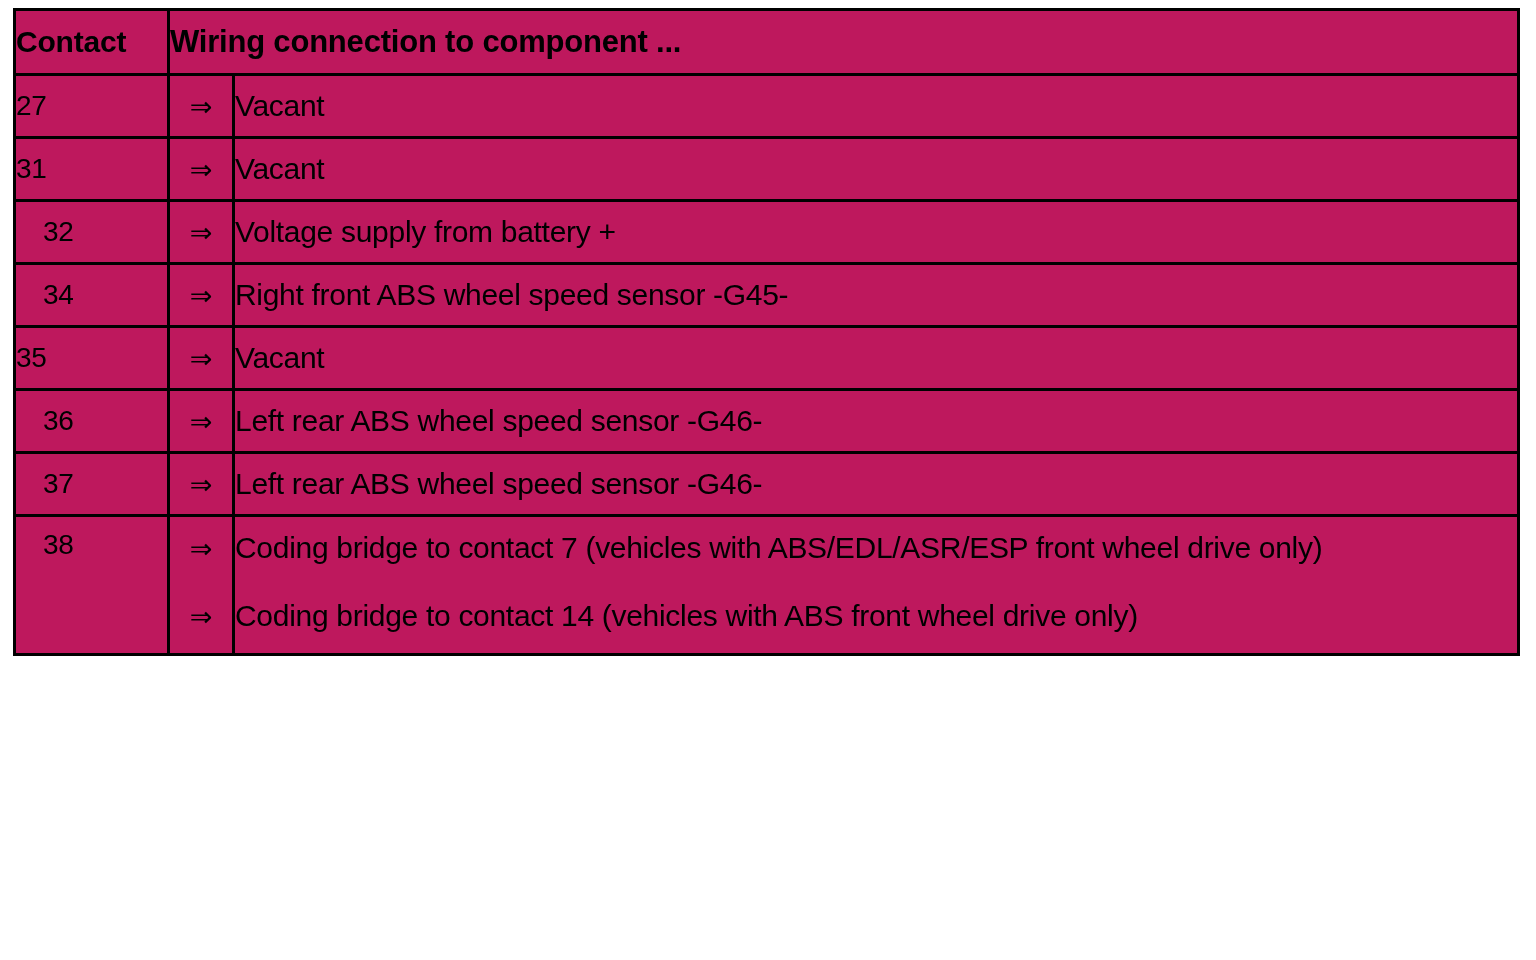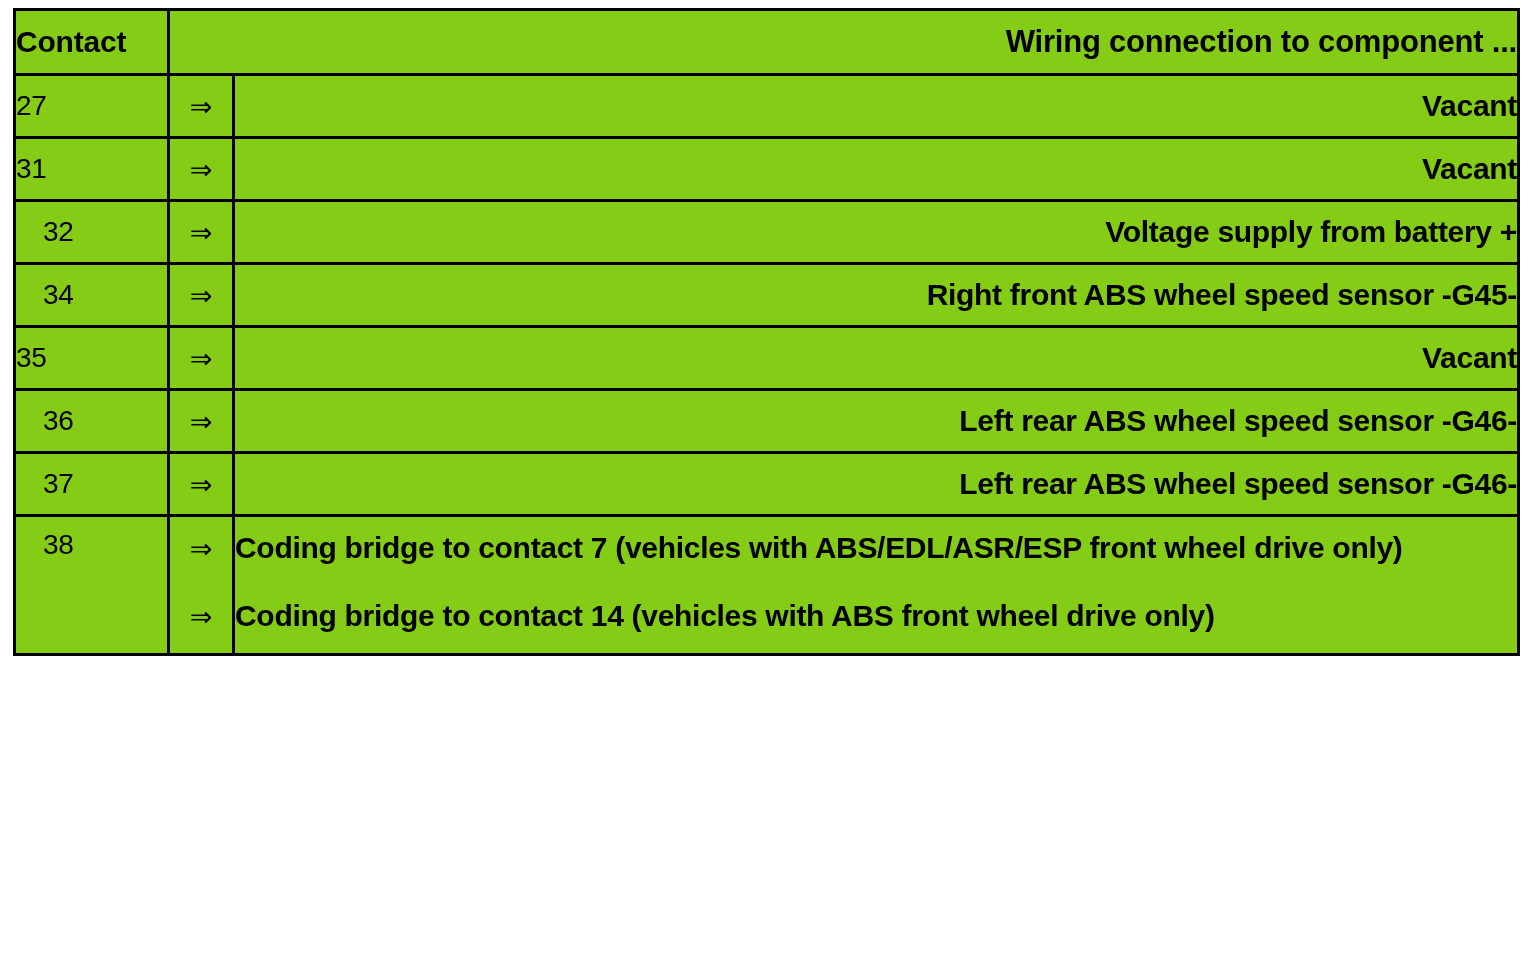--- a/index.html
+++ b/index.html
@@ -30,41 +30,41 @@
     border-collapse: collapse;
     table-layout: fixed;
     background: #ffffff;
   }
 
   table.wiring-table td,
   table.wiring-table th {
     border: 3px solid #000000;
     padding: 0;
     vertical-align: middle;
-    background: #84cc16;
+    background: #be185d;
   }
 
   col.col-contact { width: 154px; }
   col.col-arrow   { width: 65px; }
   col.col-desc    { width: auto; }
 
   
   .th-contact {
     height: 62px;
     font-size: 30px;
     font-weight: bold;
     text-align: left;
     padding-left: 9px;
     letter-spacing: -0.2px;
   }
   .th-wiring {
     height: 62px;
     font-size: 31px;
     font-weight: bold;
-    text-align: right;
+    text-align: left;
     letter-spacing: -0.2px;
   }
 
   
   .cell-contact {
     font-size: 28px;
     text-align: left;
     padding-left: 9px;
     letter-spacing: -0.2px;
     white-space: nowrap;
@@ -80,25 +80,24 @@
   }
   .arrow-glyph {
     display: block;
     font-family: "DejaVu Sans", sans-serif;
     font-size: 27px;
     line-height: 1;
   }
 
   .cell-desc {
     font-size: 30px;
-    text-align: right;
+    text-align: left;
     padding-left: 12px;
     letter-spacing: -0.3px;
     white-space: nowrap;
-    font-weight: bold;
   }
 
   
   tr.row-single .cell-contact,
   tr.row-single .cell-arrow,
   tr.row-single .cell-desc {
     height: 60px;
   }
 
   

